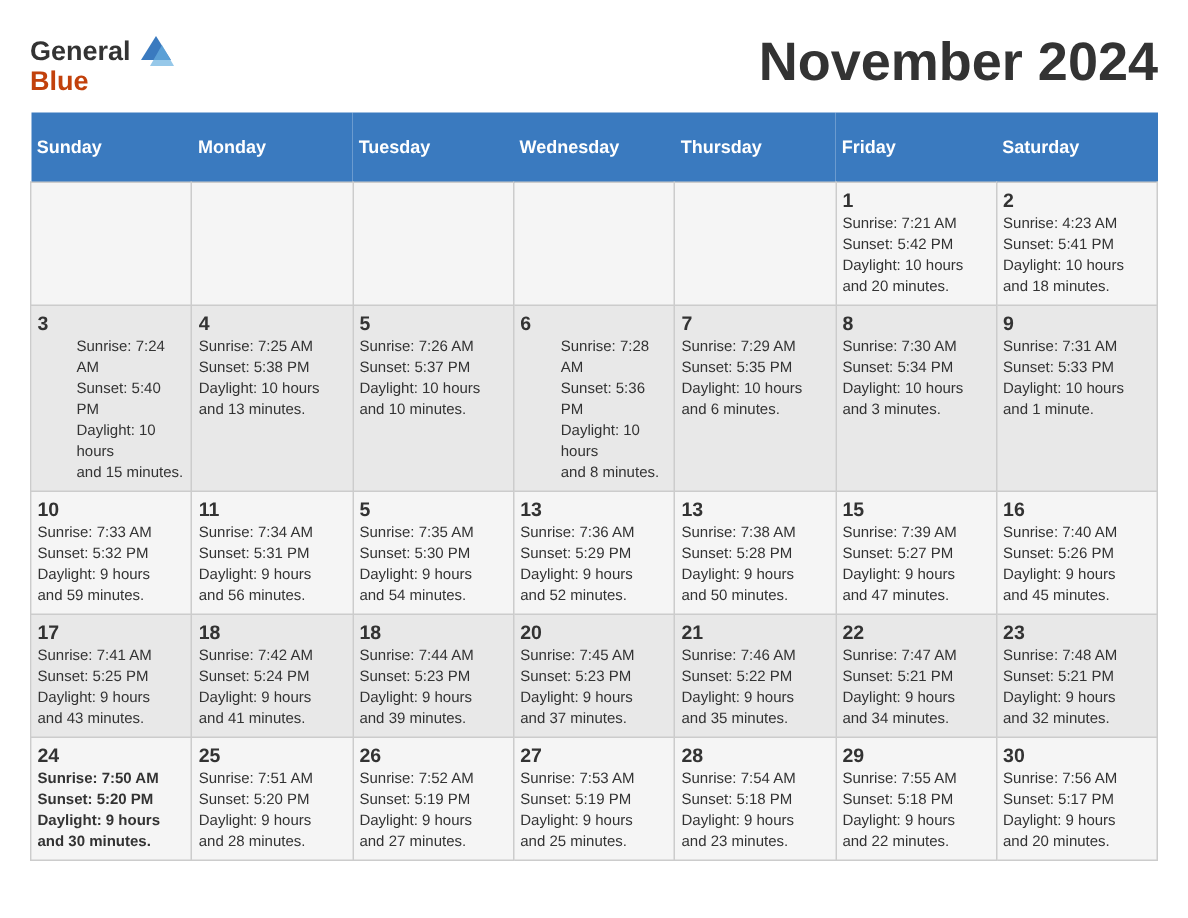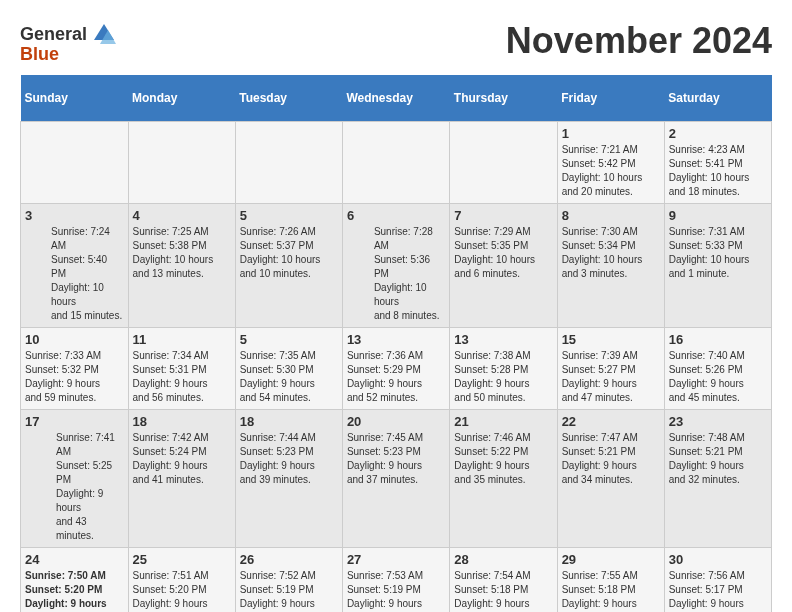--- a/index.html
+++ b/index.html
@@ -228,21 +228,21 @@
           <span class="day-num">16</span>
           <div class="day-info" style="white-space: pre-line;">Sunrise: 7:40 AM
 Sunset: 5:26 PM
 Daylight: 9 hours
 and 45 minutes.</div>
         </td>
       </tr>
       <tr>
         <td>
           <span class="day-num">17</span>
-          <div class="day-info" style="white-space: pre-line; margin-left: 31px;">Sunrise: 7:41 AM
+          <div class="day-info" style="white-space: pre-line;">Sunrise: 7:41 AM
 Sunset: 5:25 PM
 Daylight: 9 hours
 and 43 minutes.</div>
         </td>
         <td>
           <span class="day-num">18</span>
           <div class="day-info" style="white-space: pre-line;">Sunrise: 7:42 AM
 Sunset: 5:24 PM
 Daylight: 9 hours
 and 41 minutes.</div>

